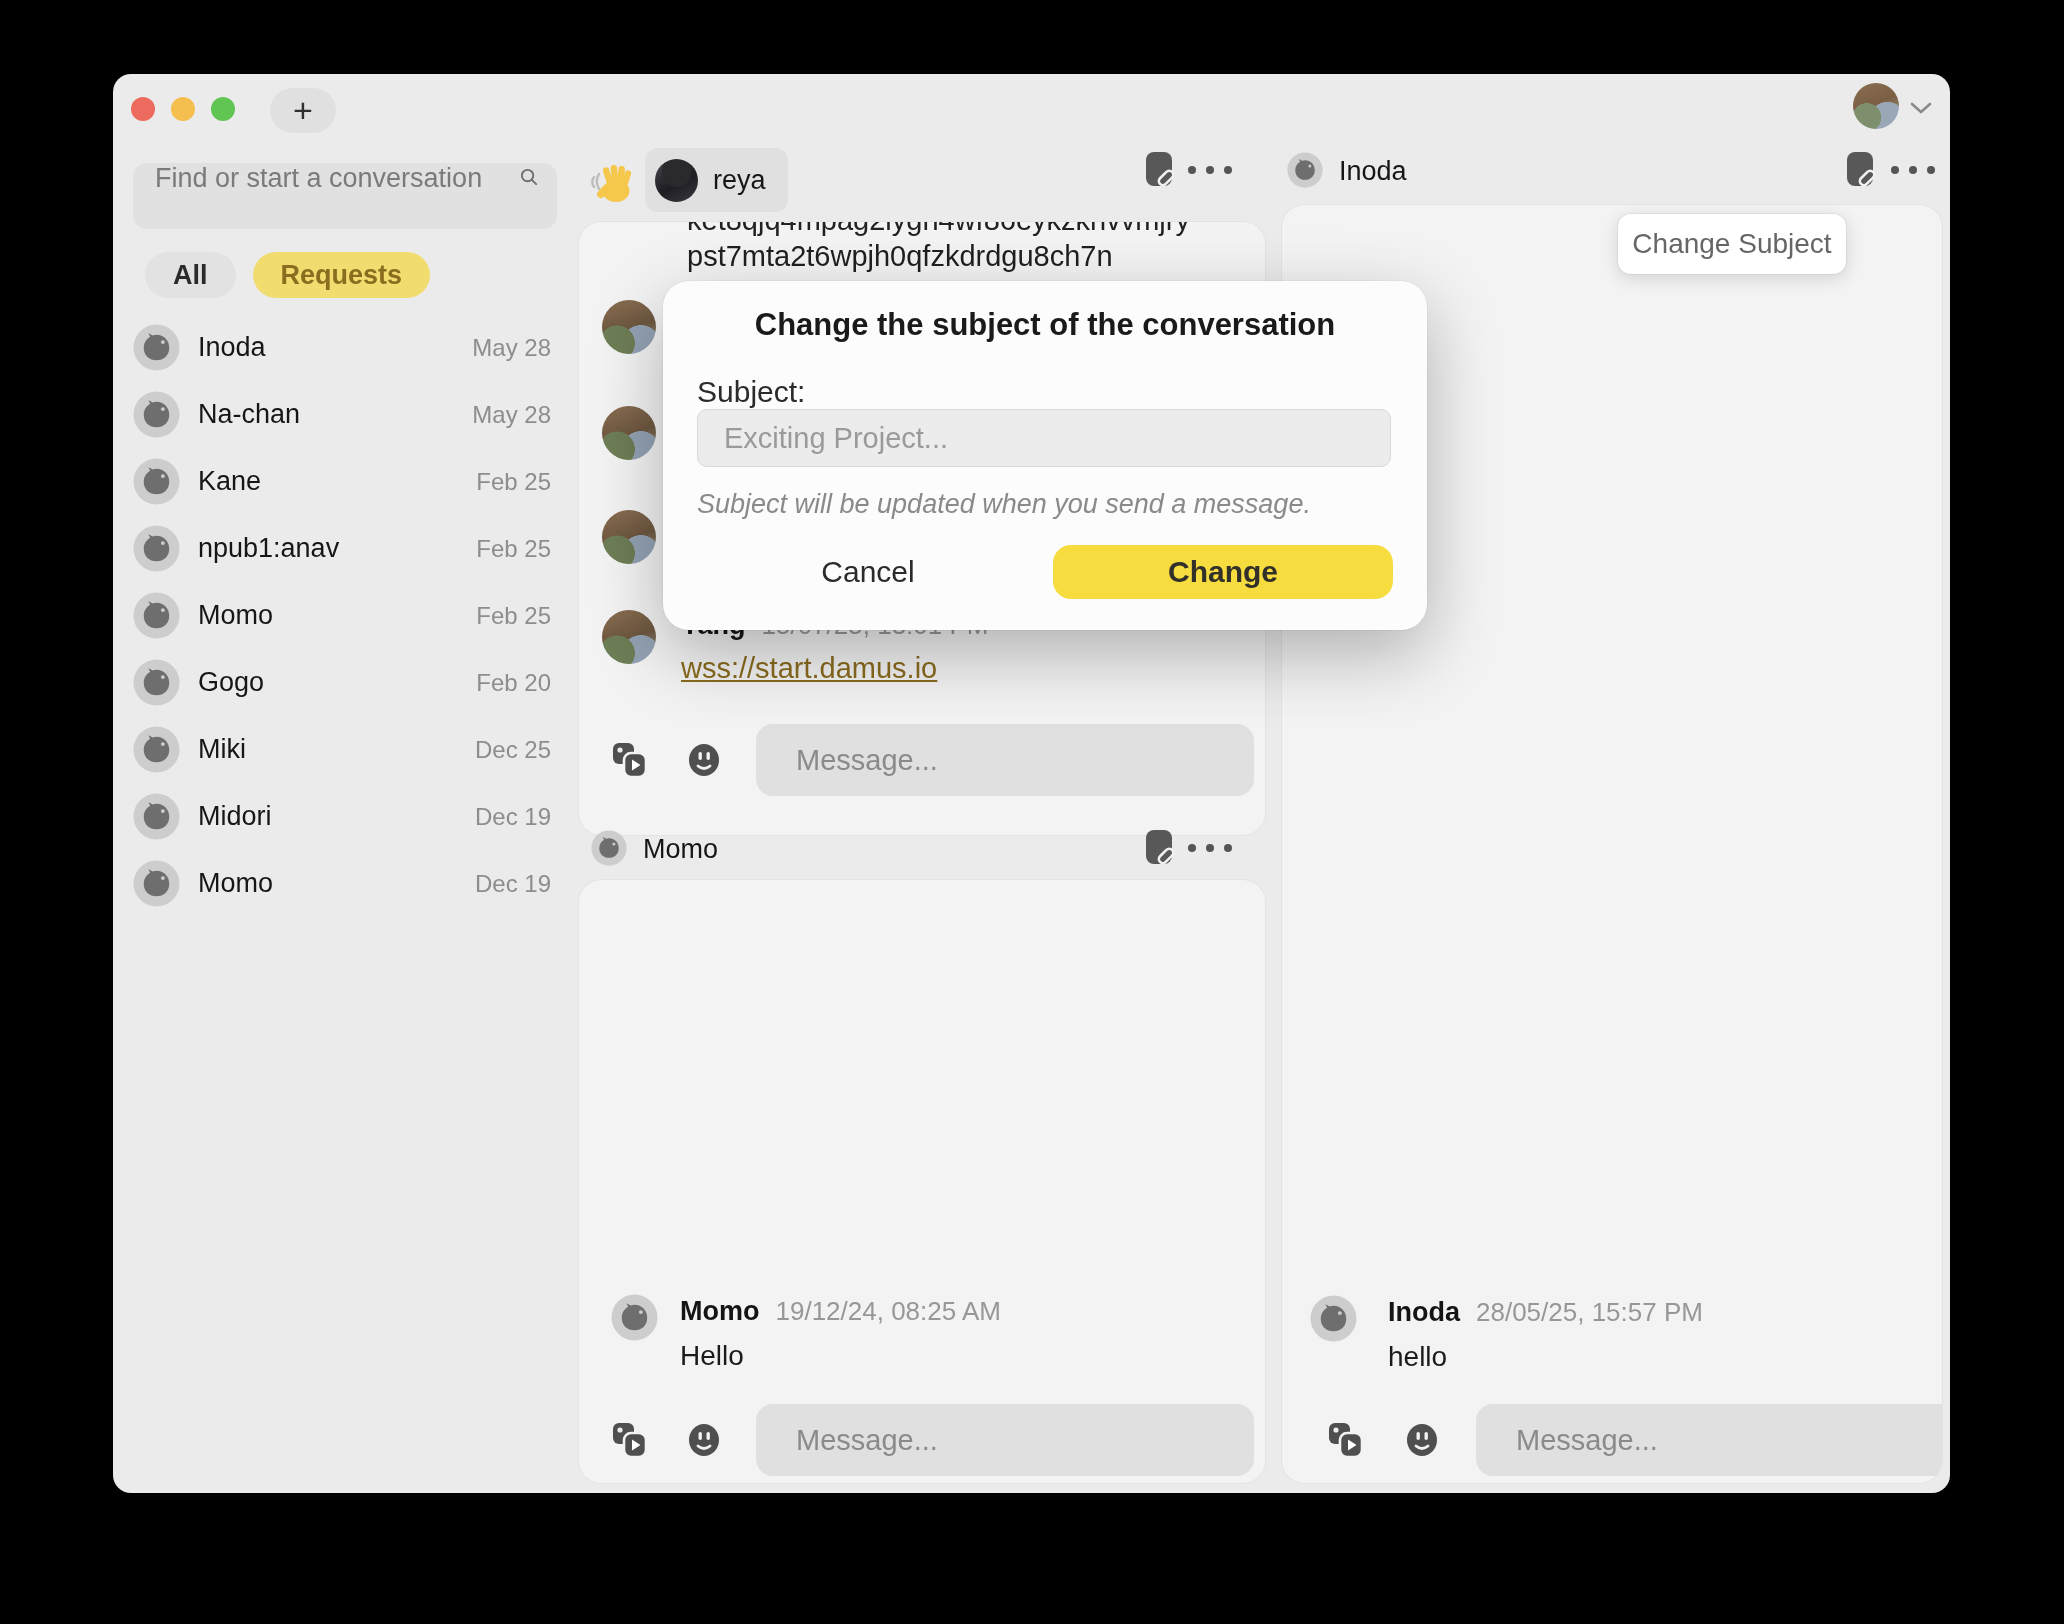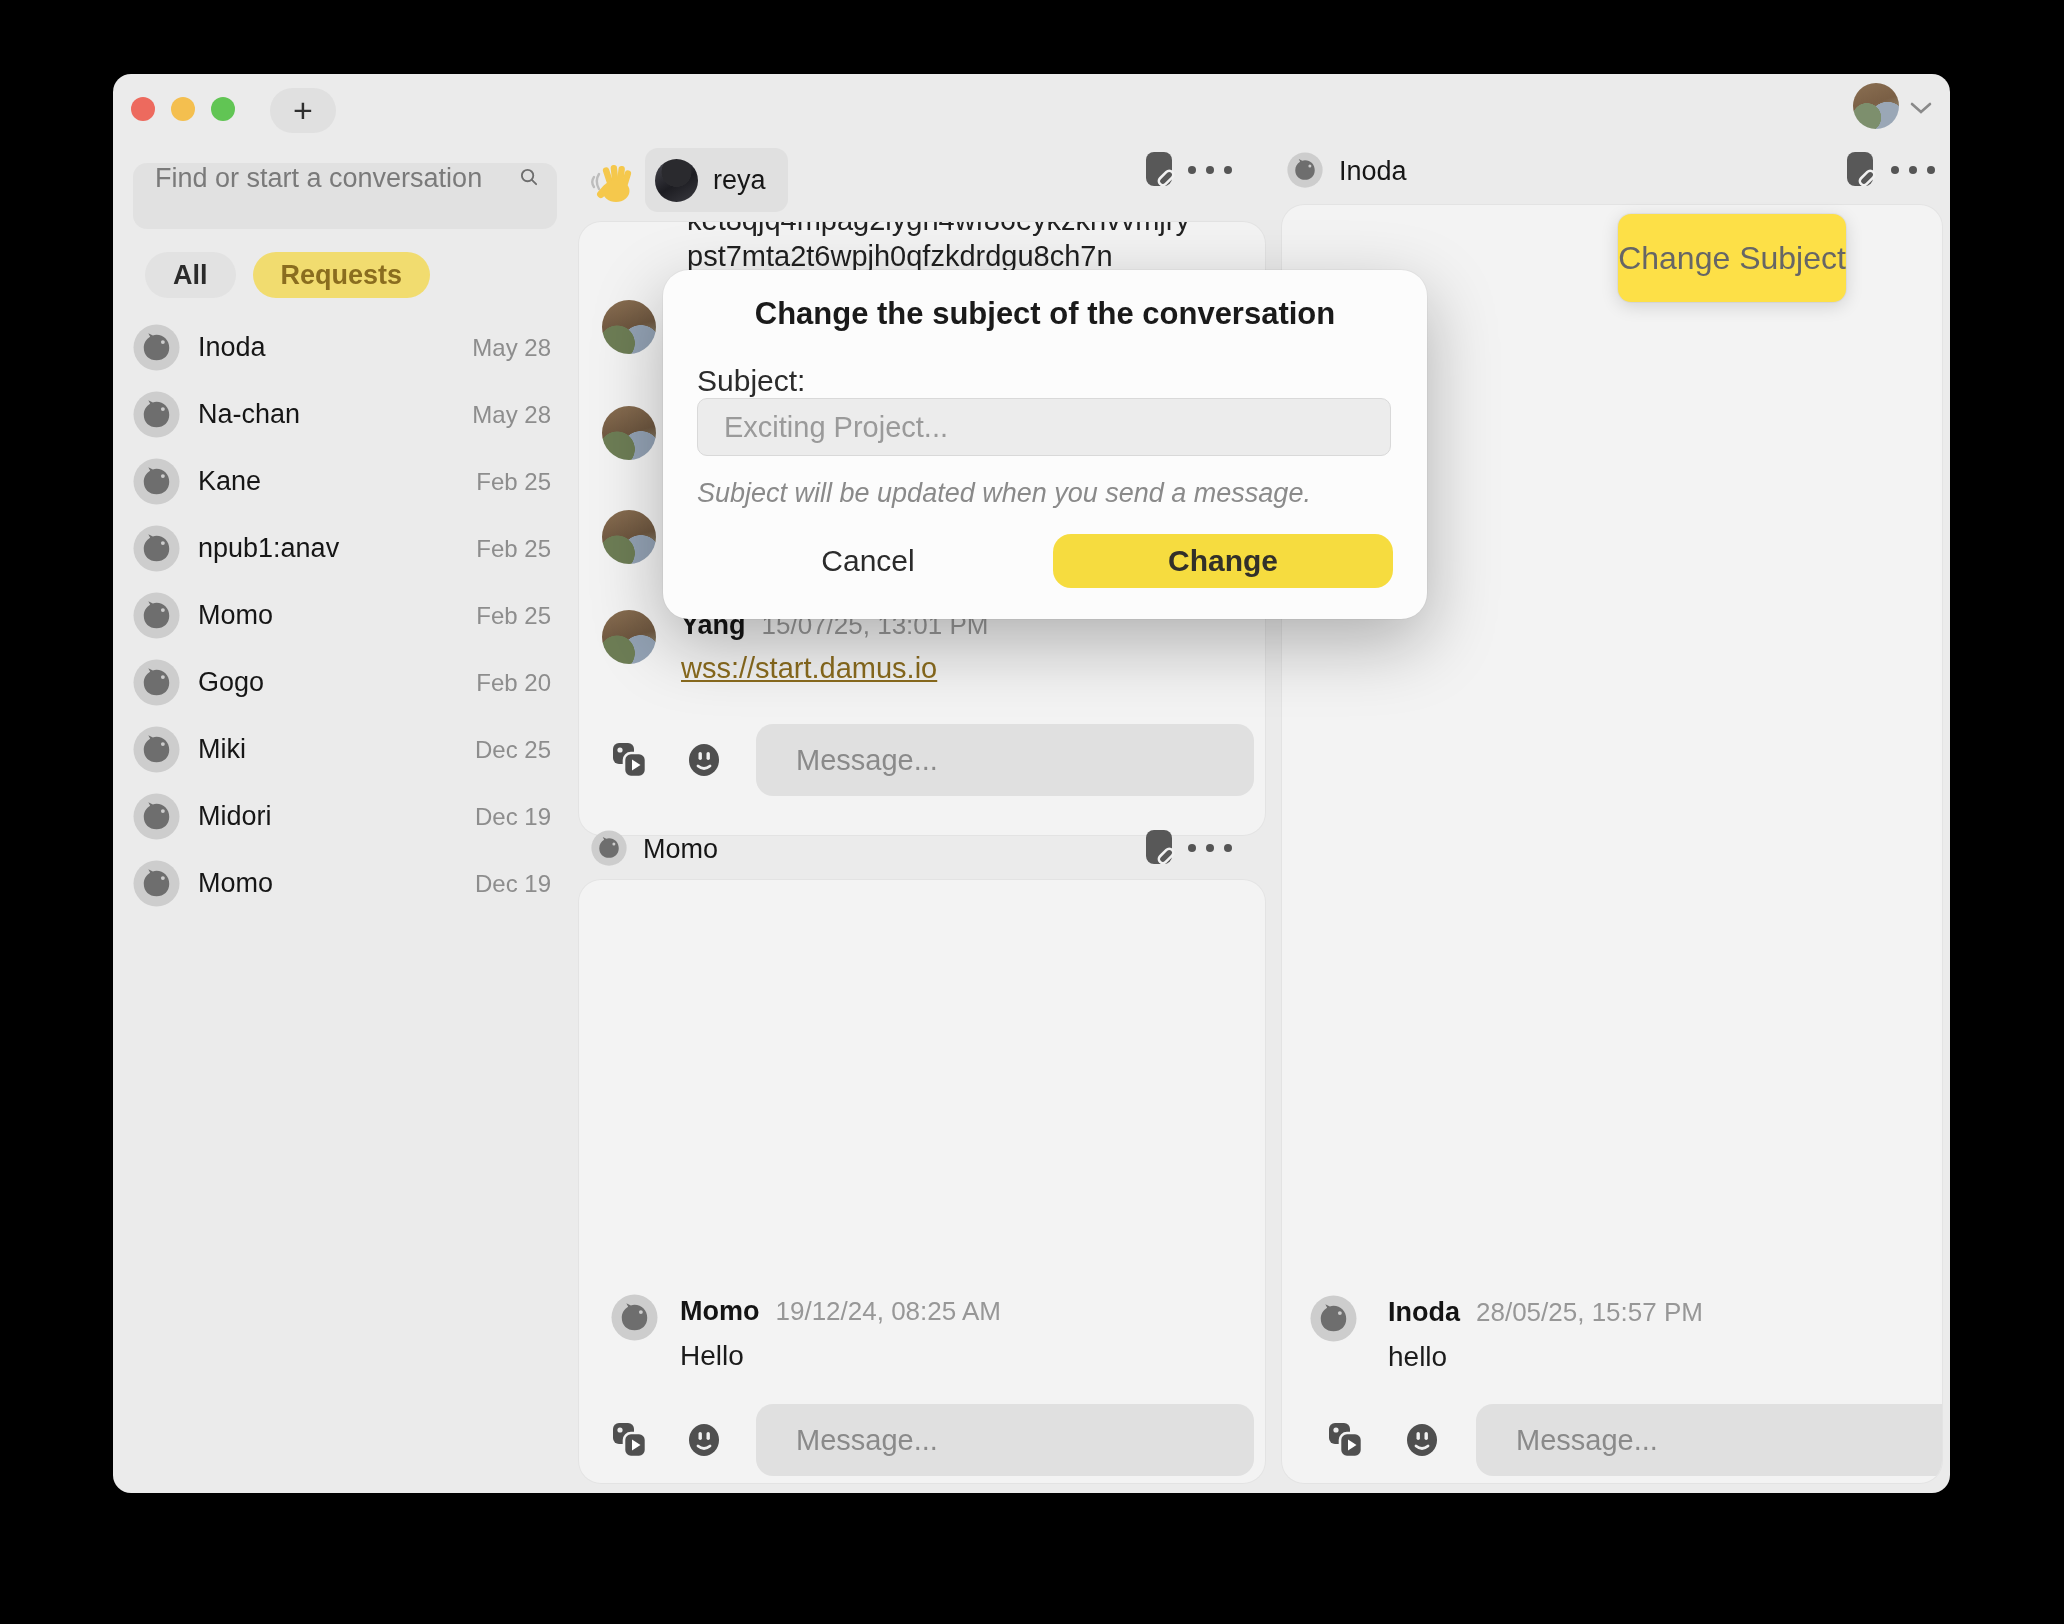--- a/index.html
+++ b/index.html
@@ -54,23 +54,23 @@
     linear-gradient(165deg,#8a6f52 0%,#6e5740 50%,#9aa694 100%);}
   .msg-author{font-size:27px;font-weight:700;color:#141414;}
   .msg-time{font-size:26px;color:#979797;margin-left:16px;}
   .msg-text{font-size:28px;color:#1b1b1b;}
   .msg-link{font-size:29px;color:#8a6b1e;text-decoration:underline;}
   .input-row{position:absolute;left:0;width:100%;display:flex;align-items:center;}
   .media-ic,.emoji-ic{flex:0 0 auto;}
   .msg-input{height:72px;border:none;outline:none;background:#e0e0e0;border-radius:17px;font:29px "Liberation Sans",sans-serif;color:#333;padding:0 40px;}
   .msg-input::placeholder{color:#8a8a8a;}
   
-  .tooltip{position:absolute;left:1505px;top:140px;width:228px;height:88px;background:#fde047;border-radius:13px;box-shadow:0 4px 18px rgba(0,0,0,0.14),0 0 0 1px rgba(0,0,0,0.04);display:flex;align-items:center;justify-content:center;font-size:32px;color:#666;z-index:30;}
-  
-  .modal{position:absolute;left:550px;top:196px;width:764px;height:349px;background:#fcfcfc;border-radius:26px;box-shadow:0 24px 70px rgba(0,0,0,0.28),0 0 0 1px rgba(0,0,0,0.03);z-index:40;}
+  .tooltip{position:absolute;left:1505px;top:140px;width:228px;height:60px;background:#ffffff;border-radius:13px;box-shadow:0 4px 18px rgba(0,0,0,0.14),0 0 0 1px rgba(0,0,0,0.04);display:flex;align-items:center;justify-content:center;font-size:28px;color:#666;z-index:30;}
+  
+  .modal{position:absolute;left:550px;top:207px;width:764px;height:349px;background:#fcfcfc;border-radius:26px;box-shadow:0 24px 70px rgba(0,0,0,0.28),0 0 0 1px rgba(0,0,0,0.03);z-index:40;}
   .modal .title{position:absolute;left:0;top:26px;width:100%;text-align:center;font-size:31px;font-weight:700;color:#1a1a1a;}
   .modal .subj-label{position:absolute;left:34px;top:94px;font-size:30px;color:#2b2b2b;}
   .modal .subj-input{position:absolute;left:34px;top:128px;width:640px;height:56px;background:#ececec;border:1px solid #d9d9d9;border-radius:10px;font:29px "Liberation Sans",sans-serif;color:#333;padding:0 26px;outline:none;}
   .modal .subj-input::placeholder{color:#9a9a9a;}
   .modal .note{position:absolute;left:34px;top:208px;font-size:27px;font-style:italic;color:#8a8a8a;}
   .modal .btn-cancel{position:absolute;left:100px;top:264px;width:210px;height:54px;display:flex;align-items:center;justify-content:center;font-size:30px;color:#2b2b2b;border-radius:12px;}
   .modal .btn-change{position:absolute;left:390px;top:264px;width:340px;height:54px;display:flex;align-items:center;justify-content:center;font-size:30px;font-weight:600;color:#32302a;background:#f6dc3f;border-radius:18px;}
 </style>
 </head>
 <body>

